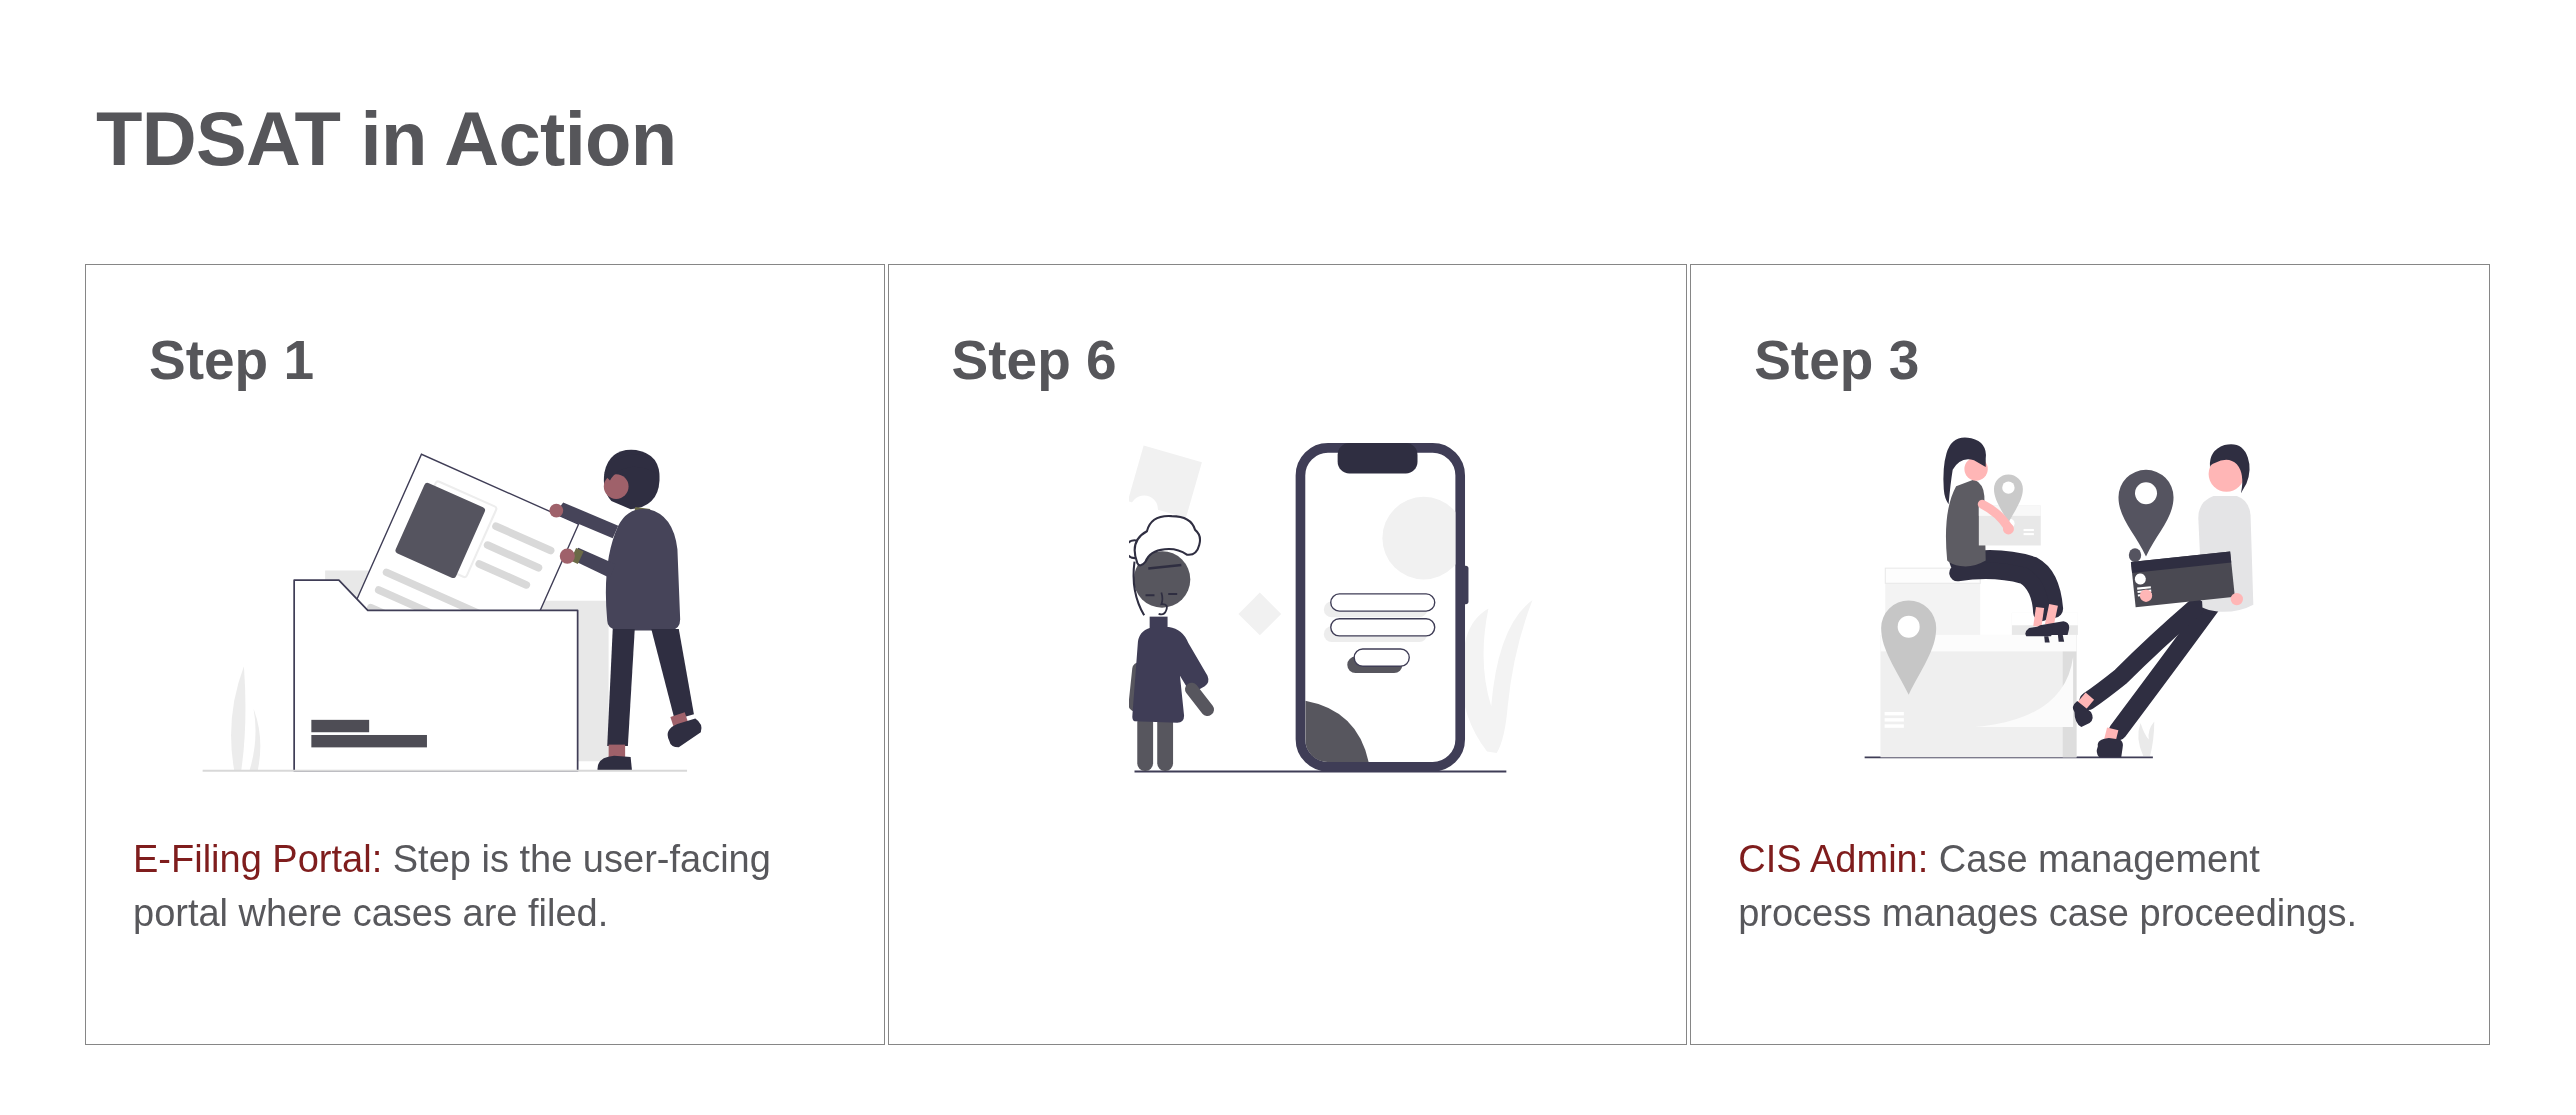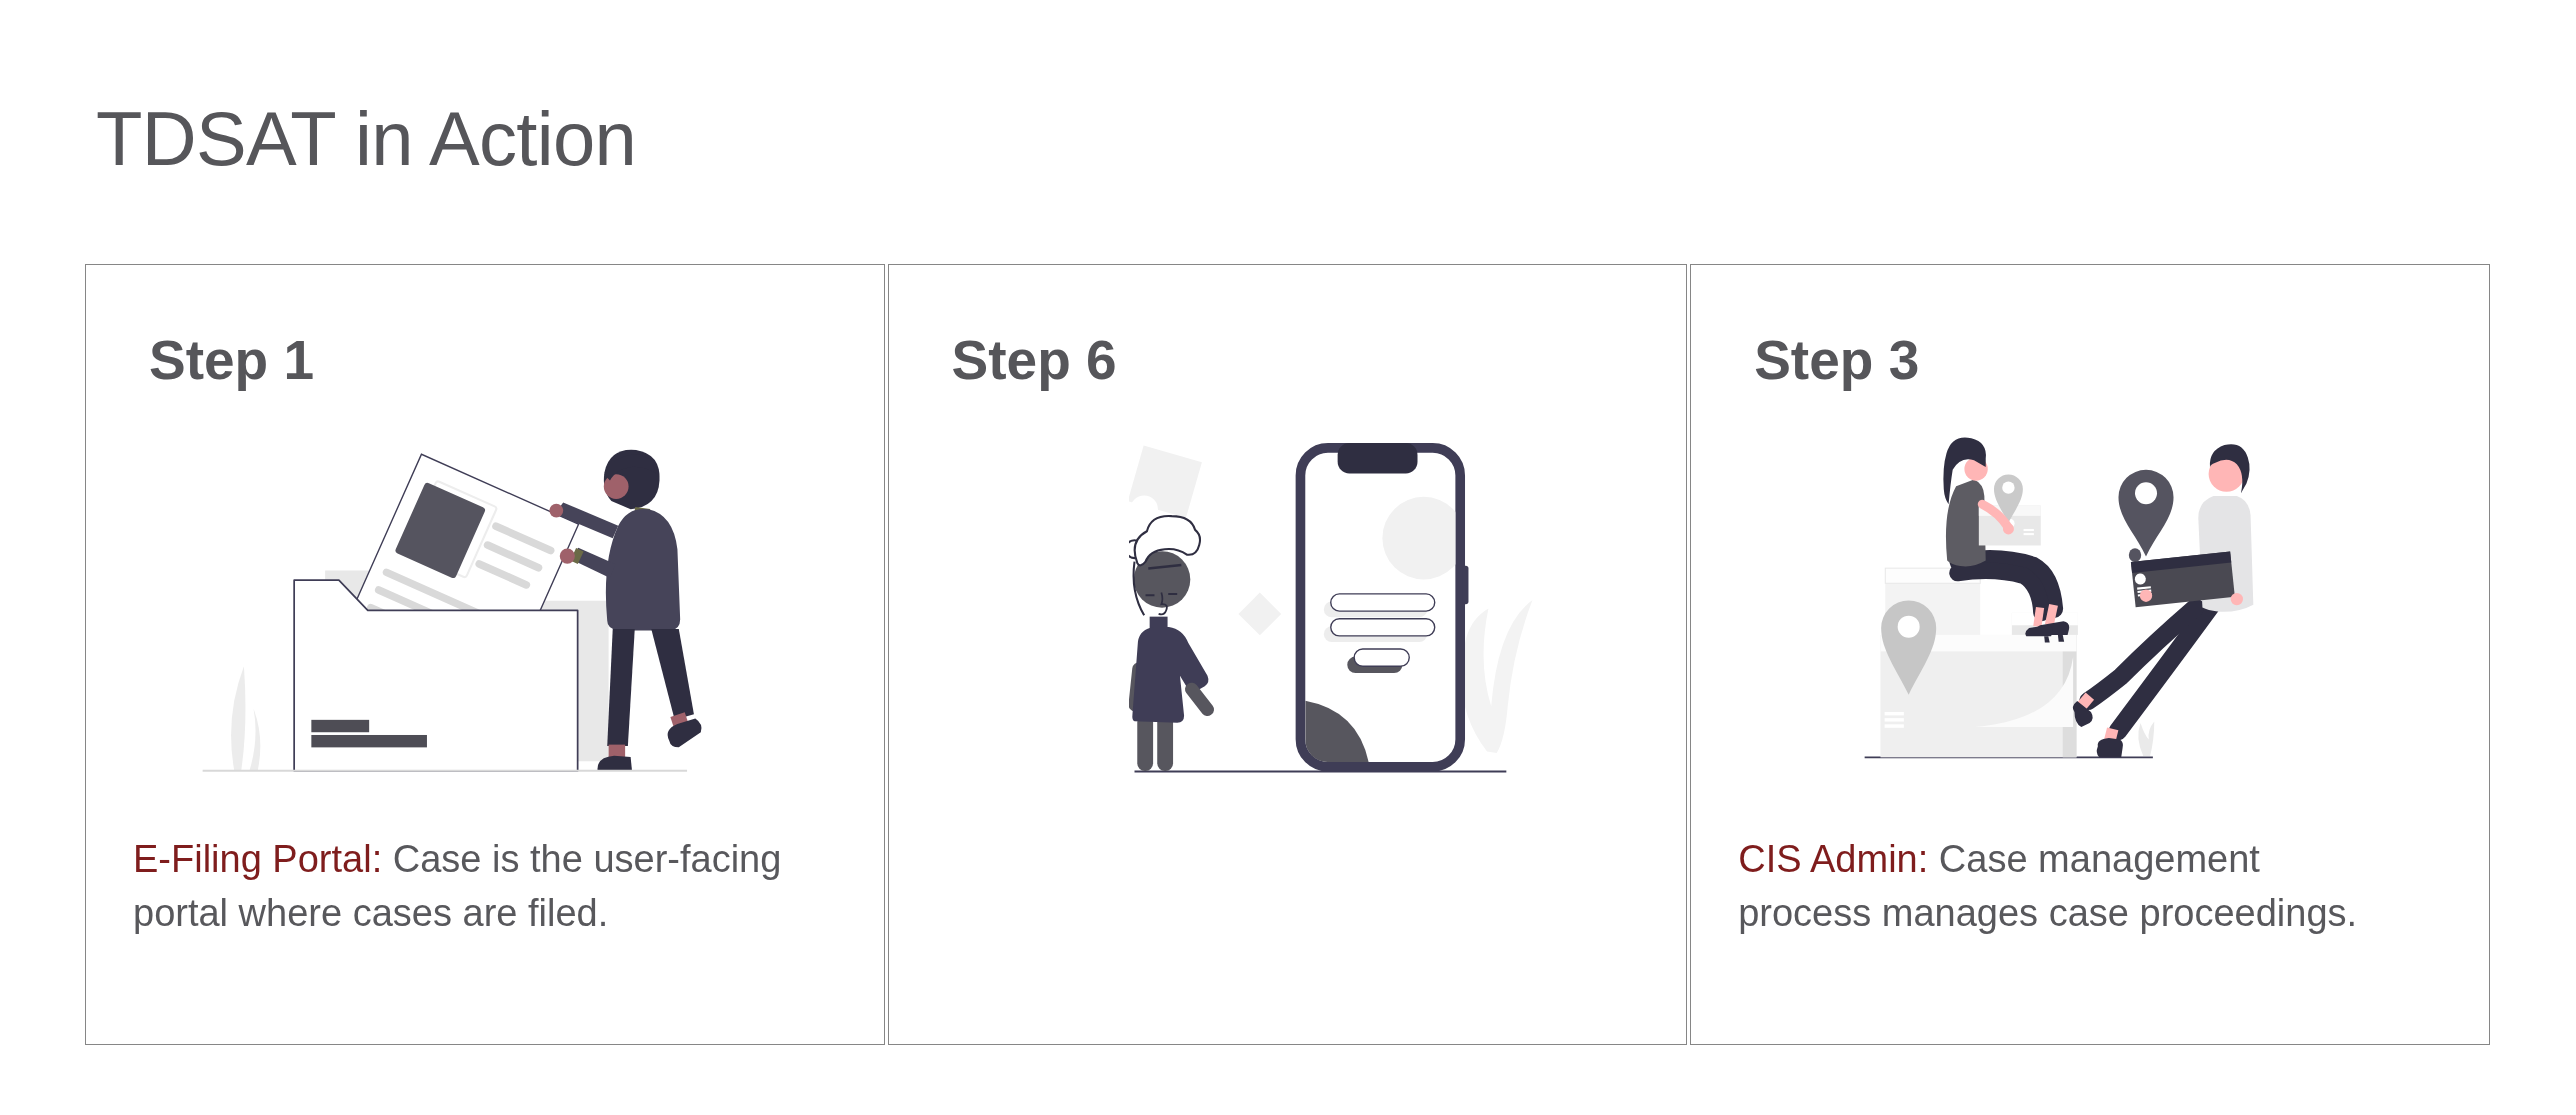--- a/index.html
+++ b/index.html
@@ -7,21 +7,21 @@
     --figgray:#57565e; --pink:#ffb6b6; --dusty:#9f616a; --lightgray:#e6e6e6;
   }
   *{box-sizing:border-box}
   html,body{margin:0;padding:0}
   body{
     width:2576px;height:1115px;background:#ffffff;position:relative;
     font-family:"Liberation Sans", sans-serif;color:var(--text);overflow:hidden;
   }
   .page-title{
     position:absolute;left:96px;top:101px;margin:0;
-    font-size:76px;font-weight:400;line-height:1;color:var(--text);
+    font-size:76px;font-weight:700;line-height:1;color:var(--text);
     letter-spacing:-0.7px;
   }
   .cards{
     position:absolute;left:85px;top:264px;width:2405px;height:781px;
     display:flex;gap:2.8px;
   }
   .card{
     flex:1 1 0;position:relative;background:#ffffff;
     border:1.4px solid var(--border);
   }
@@ -90,21 +90,21 @@
         <path d="M610,312 L602,482 L632,482 L642,312 Z" fill="#2f2e41"></path>
         <rect x="604" y="480" width="24" height="20" fill="#9f616a"></rect>
         <path d="M588,518 Q586,498 612,496 L636,498 L638,518 Z" fill="#2f2e41"></path>
         <path d="M666,312 L700,444 L728,436 L706,312 Z" fill="#2f2e41"></path>
         <rect x="696" y="436" width="22" height="18" fill="#9f616a" transform="rotate(-18 707 445)"></rect>
         <path d="M692,474 Q684,458 704,450 L730,442 Q742,450 738,462 L706,484 Q694,484 692,474 Z" fill="#2f2e41"></path>
       </g>
       <line x1="14" y1="518" x2="718" y2="518" stroke="#d8d8d8" stroke-width="3"></line>
     </svg>
 
-    <p class="desc"><strong>E-Filing Portal:</strong><span> Case is the user-facing</span><br><span>portal where cases are filed.</span></p>
+    <p class="desc"><strong>E-Filing Portal:</strong><span> Step is the user-facing</span><br><span>portal where cases are filed.</span></p>
   </section>
 
   <section class="card">
     <h2 class="step-label">Step 6</h2>
 
     <svg class="illu illu-2" viewBox="0 0 700 560" aria-hidden="true">
       <defs>
         <clipPath id="scr">
             <rect x="256" y="56" width="218" height="449" rx="32"></rect>
           </clipPath>

